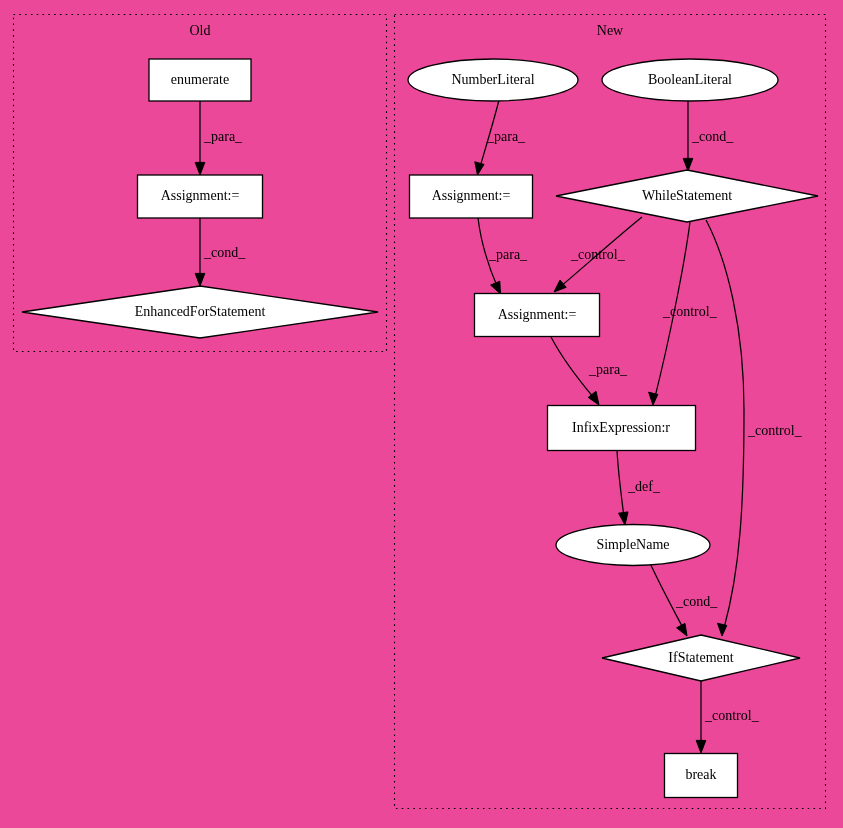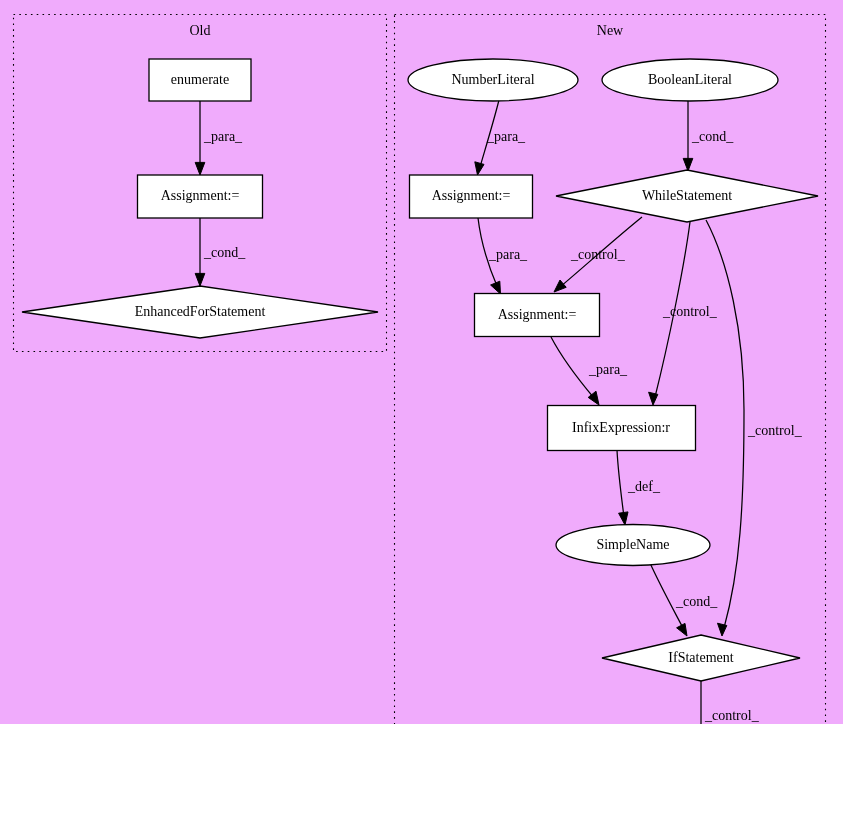--- a/index.html
+++ b/index.html
@@ -3,22 +3,22 @@
 <meta charset="utf-8">
 <style>
   html, body {
     margin: 0;
     padding: 0;
     background: #ffffff;
   }
   #canvas-wrap {
     position: relative;
     width: 843px;
-    height: 724px;
-    background: #f0abfc;
+    height: 828px;
+    background: #ec4899;
     font-family: "Liberation Serif", "DejaVu Serif", serif;
   }
   svg.graph {
     display: block;
     width: 843px;
     height: 828px;
   }
   .cluster-border {
     fill: none;
     stroke: #000000;

